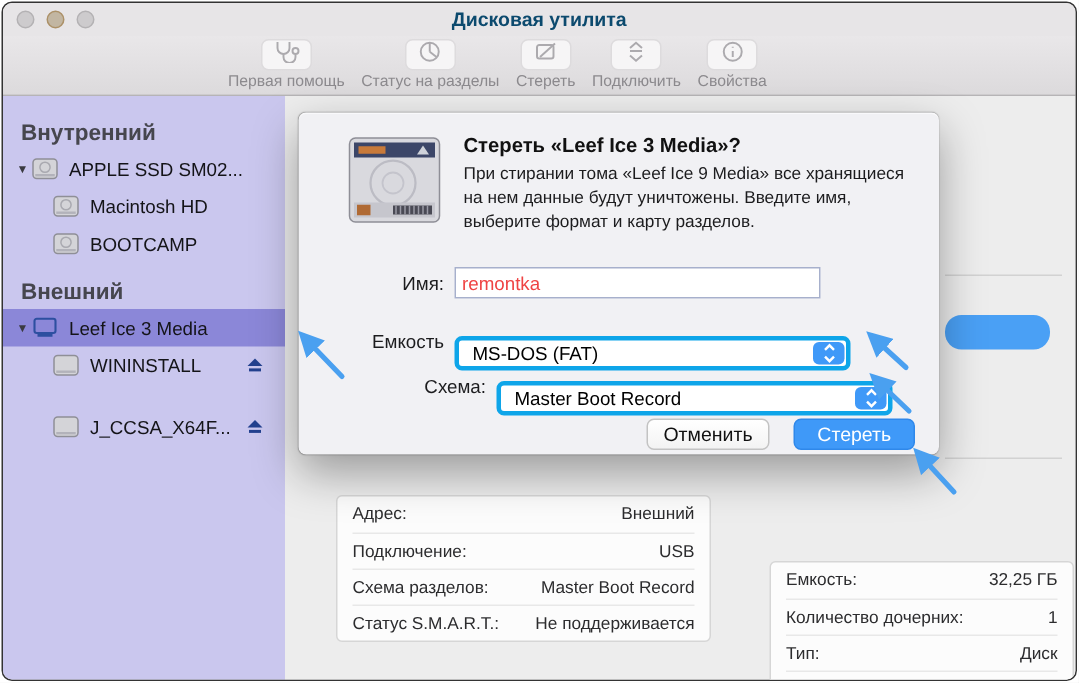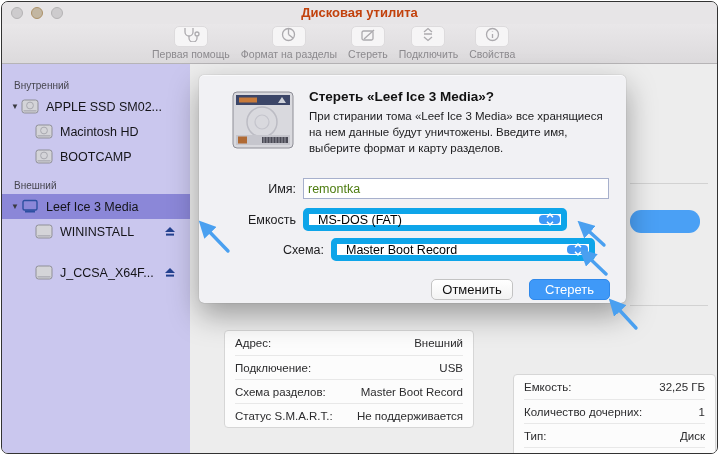--- a/index.html
+++ b/index.html
@@ -15,21 +15,21 @@
   
   .titlebar {
     position:relative; height:22px; background:#e7e5e7;
   }
   .traffic { position:absolute; top:5px; width:12px; height:12px; border-radius:50%; }
   .t-close { left:9px;  background:#cdcbcd; border:1px solid #b4b2b4; }
   .t-min   { left:29px; background:#c2b6a2; border:1px solid #ac9168; }
   .t-zoom  { left:49px; background:#cdcbcd; border:1px solid #b4b2b4; }
   .title-text {
     position:absolute; left:0; right:0; top:3px; text-align:center;
-    font-size:13px; font-weight:600; color:#c2410c;
+    font-size:13px; font-weight:600; color:#0c4a6e;
   }
 
   
   .toolbar {
     height:40px; background:linear-gradient(#e9e7e9,#dcdadc);
     border-bottom:1px solid #b6b4b6;
     display:flex; align-items:flex-start; gap:11px; padding-left:150px; padding-top:2px;
   }
   .tb-item { display:flex; flex-direction:column; align-items:center; gap:1px; }
   .tb-btn {
@@ -39,21 +39,21 @@
   .tb-btn svg { stroke:#acaaae; fill:none; stroke-width:1.3; }
   .tb-label { font-size:10.5px; color:#8c8a8e; white-space:nowrap; }
 
   
   .content { position:relative; height:390px; display:flex; }
 
   .sidebar {
     width:188px; height:100%; background:#cac7ee; flex:0 0 auto;
     padding-top:13px; position:relative;
   }
-  .sb-header { font-size:10px; font-weight:400; color:#46464e; padding:3px 0 3px 12px; }
+  .sb-header { font-size:15px; font-weight:700; color:#46464e; padding:3px 0 3px 12px; }
   .sb-row {
     position:relative; height:25px; display:flex; align-items:center;
     font-size:12.5px; color:#141418; white-space:nowrap;
   }
   .sb-row.selected { background:#8b87d8; }
   .sb-disc { width:10px; margin-left:9px; font-size:8px; color:#3a3a40; }
   .sb-row .spacer2 { width:33px; }
   .sb-icon { margin-right:7px; display:flex; }
   .sb-eject { position:absolute; right:14px; top:7px; }
   .sb-gap { height:8px; } .sb-gap-lg { height:16px; }
@@ -79,28 +79,28 @@
   }
   .dlg-icon { position:absolute; left:33px; top:16px; }
   .dlg-title { position:absolute; left:110px; top:14px; font-size:13.5px; font-weight:700; color:#111; }
   .dlg-body  { position:absolute; left:110px; top:34px; width:306px; font-size:11.5px; line-height:1.38; color:#1c1c1e; }
 
   .dlg-row { position:absolute; left:0; display:flex; align-items:center; }
   .dlg-label { width:104px; text-align:right; padding-right:7px; font-size:12.5px; color:#1c1c1e; }
   .dlg-field { width:264px; position:relative; }
 
   .dlg-input {
-    width:306px; height:21px; border:1px solid #a7b0cc; background:#fff;
-    font-family:"Liberation Sans", sans-serif; font-size:12.5px; color:#4d7c0f; padding:8px 4px;
+    width:244px; height:21px; border:1px solid #a7b0cc; background:#fff;
+    font-family:"Liberation Sans", sans-serif; font-size:12.5px; color:#ef4444; padding:8px 4px;
     outline:none;
   }
   .dlg-popup {
-    width:264px; height:23px; background:#fff; border:6px solid #0ea5e9; border-radius:5px;
+    width:264px; height:23px; background:#fff; border:3px solid #0ea5e9; border-radius:5px;
     display:flex; align-items:center; font-size:12.5px; color:#000;
-    padding-left:9px; position:relative; cursor:default;
+    padding-left:9px; position:relative; cursor:default;margin-top:16px;
   }
   .popup-chevrons {
     position:absolute; right:1px; top:1px; bottom:1px; width:21px;
     background:#3f99f8; border-radius:4px;
     display:flex; align-items:center; justify-content:center;
   }
   .popup-chevrons svg { stroke:#fff; fill:none; stroke-width:1.6; }
 
   .dlg-btn {
     position:absolute; top:204px; height:21px; border-radius:5px;
@@ -136,21 +136,21 @@
       <div class="tb-label">Первая помощь</div>
     </div>
     <div class="tb-item">
       <div class="tb-btn">
         <span><svg width="15" height="15" viewBox="0 0 15 15">
               <circle cx="7.5" cy="7.5" r="6"></circle>
               <path d="M7.5 7.5 V1.5"></path>
               <path d="M7.5 7.5 L12 11"></path>
             </svg></span>
       </div>
-      <div class="tb-label">Формат на разделы</div>
+      <div class="tb-label">Статус на разделы</div>
     </div>
     <div class="tb-item">
       <div class="tb-btn">
         <span><svg width="16" height="14" viewBox="0 0 16 14">
               <rect x="2" y="3" width="11" height="9" rx="1.5"></rect>
               <path d="M4 11 L14 2"></path>
             </svg></span>
       </div>
       <div class="tb-label">Стереть</div>
     </div>
@@ -315,21 +315,21 @@
         <polygon points="50,6 54,12 46,12" fill="#cfd2da"></polygon>
         <circle cx="30" cy="31" r="15" fill="none" stroke="#bcbcc4" stroke-width="1.5"></circle>
         <circle cx="30" cy="31" r="7" fill="none" stroke="#c4c4cc" stroke-width="1.2"></circle>
         <rect x="4" y="44" width="54" height="10" fill="#c6c6cd"></rect>
         <rect x="6" y="45.5" width="9" height="7" fill="#b06a34"></rect>
         <rect x="30" y="46" width="26" height="6" fill="#4a4a55"></rect>
         <path d="M32 46 v6 M35 46 v6 M38 46 v6 M41 46 v6 M44 46 v6 M47 46 v6 M50 46 v6 M53 46 v6" stroke="#9a9aa5" stroke-width="1"></path>
       </svg>
     </div>
     <div class="dlg-title">Стереть «Leef Ice 3 Media»?</div>
-    <div class="dlg-body">При стирании тома «Leef Ice 3 Media» все хранящиеся на нем данные будут уничтожены. Введите имя, выберите формат и карту разделов.</div>
+    <div class="dlg-body">При стирании тома «Leef Ice 9 Media» все хранящиеся на нем данные будут уничтожены. Введите имя, выберите формат и карту разделов.</div>
 
     <div class="dlg-row" style="top:103px;justify-content:center;">
       <div class="dlg-label">Имя:</div>
       <div class="dlg-field">
         <input class="dlg-input" type="text" value="remontka" style="">
       </div>
     </div>
 
     <div class="dlg-row" style="top:133px;">
       <div class="dlg-label">Емкость</div>

